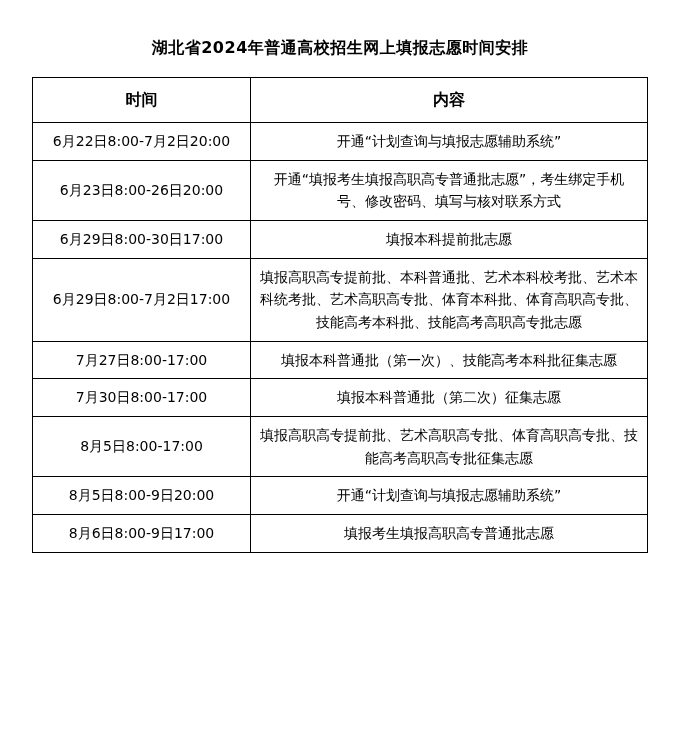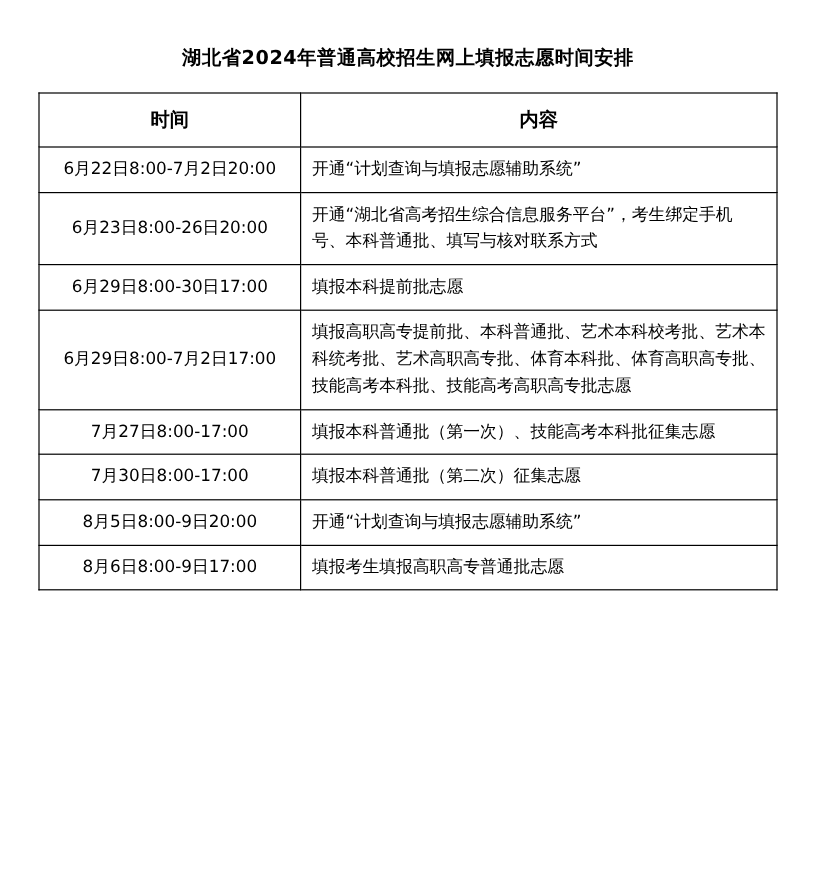--- a/index.html
+++ b/index.html
@@ -54,21 +54,21 @@
     font-size: 16px;
     padding: 9px 4px;
   }
   col.col-time { width: 218px; }
   col.col-content { width: auto; }
   td.time-cell {
     text-align: center;
     padding: 7px 6px;
   }
   td.content-cell {
-    text-align: left;
+    text-align: center;
     padding: 7px 9px;
   }
 </style>
 </head>
 <body>
 
 <div class="page">
 
   <div class="doc-title">湖北省2024年普通高校招生网上填报志愿时间安排</div>
 
@@ -84,39 +84,43 @@
           <th>内容</th>
         </tr>
       </thead>
       <tbody>
         <tr>
           <td class="time-cell">6月22日8:00-7月2日20:00</td>
           <td class="content-cell">开通“计划查询与填报志愿辅助系统”</td>
         </tr>
         <tr>
           <td class="time-cell">6月23日8:00-26日20:00</td>
-          <td class="content-cell">开通“湖北省高考招生综合信息服务平台”，考生绑定手机号、本科普通批、填写与核对联系方式</td>
+          <td class="content-cell">开通“填报考生填报高职高专普通批志愿”，考生绑定手机号、修改密码、填写与核对联系方式</td>
         </tr>
         <tr>
           <td class="time-cell">6月29日8:00-30日17:00</td>
           <td class="content-cell">填报本科提前批志愿</td>
         </tr>
         <tr>
           <td class="time-cell">6月29日8:00-7月2日17:00</td>
           <td class="content-cell">填报高职高专提前批、本科普通批、艺术本科校考批、艺术本科统考批、艺术高职高专批、体育本科批、体育高职高专批、技能高考本科批、技能高考高职高专批志愿</td>
         </tr>
         <tr>
           <td class="time-cell">7月27日8:00-17:00</td>
           <td class="content-cell">填报本科普通批（第一次）、技能高考本科批征集志愿</td>
         </tr>
         <tr>
           <td class="time-cell">7月30日8:00-17:00</td>
           <td class="content-cell">填报本科普通批（第二次）征集志愿</td>
         </tr>
         <tr>
+          <td class="time-cell">8月5日8:00-17:00</td>
+          <td class="content-cell">填报高职高专提前批、艺术高职高专批、体育高职高专批、技能高考高职高专批征集志愿</td>
+        </tr>
+        <tr>
           <td class="time-cell">8月5日8:00-9日20:00</td>
           <td class="content-cell">开通“计划查询与填报志愿辅助系统”</td>
         </tr>
         <tr>
           <td class="time-cell">8月6日8:00-9日17:00</td>
           <td class="content-cell">填报考生填报高职高专普通批志愿</td>
         </tr>
       </tbody>
     </table>
   </div>

